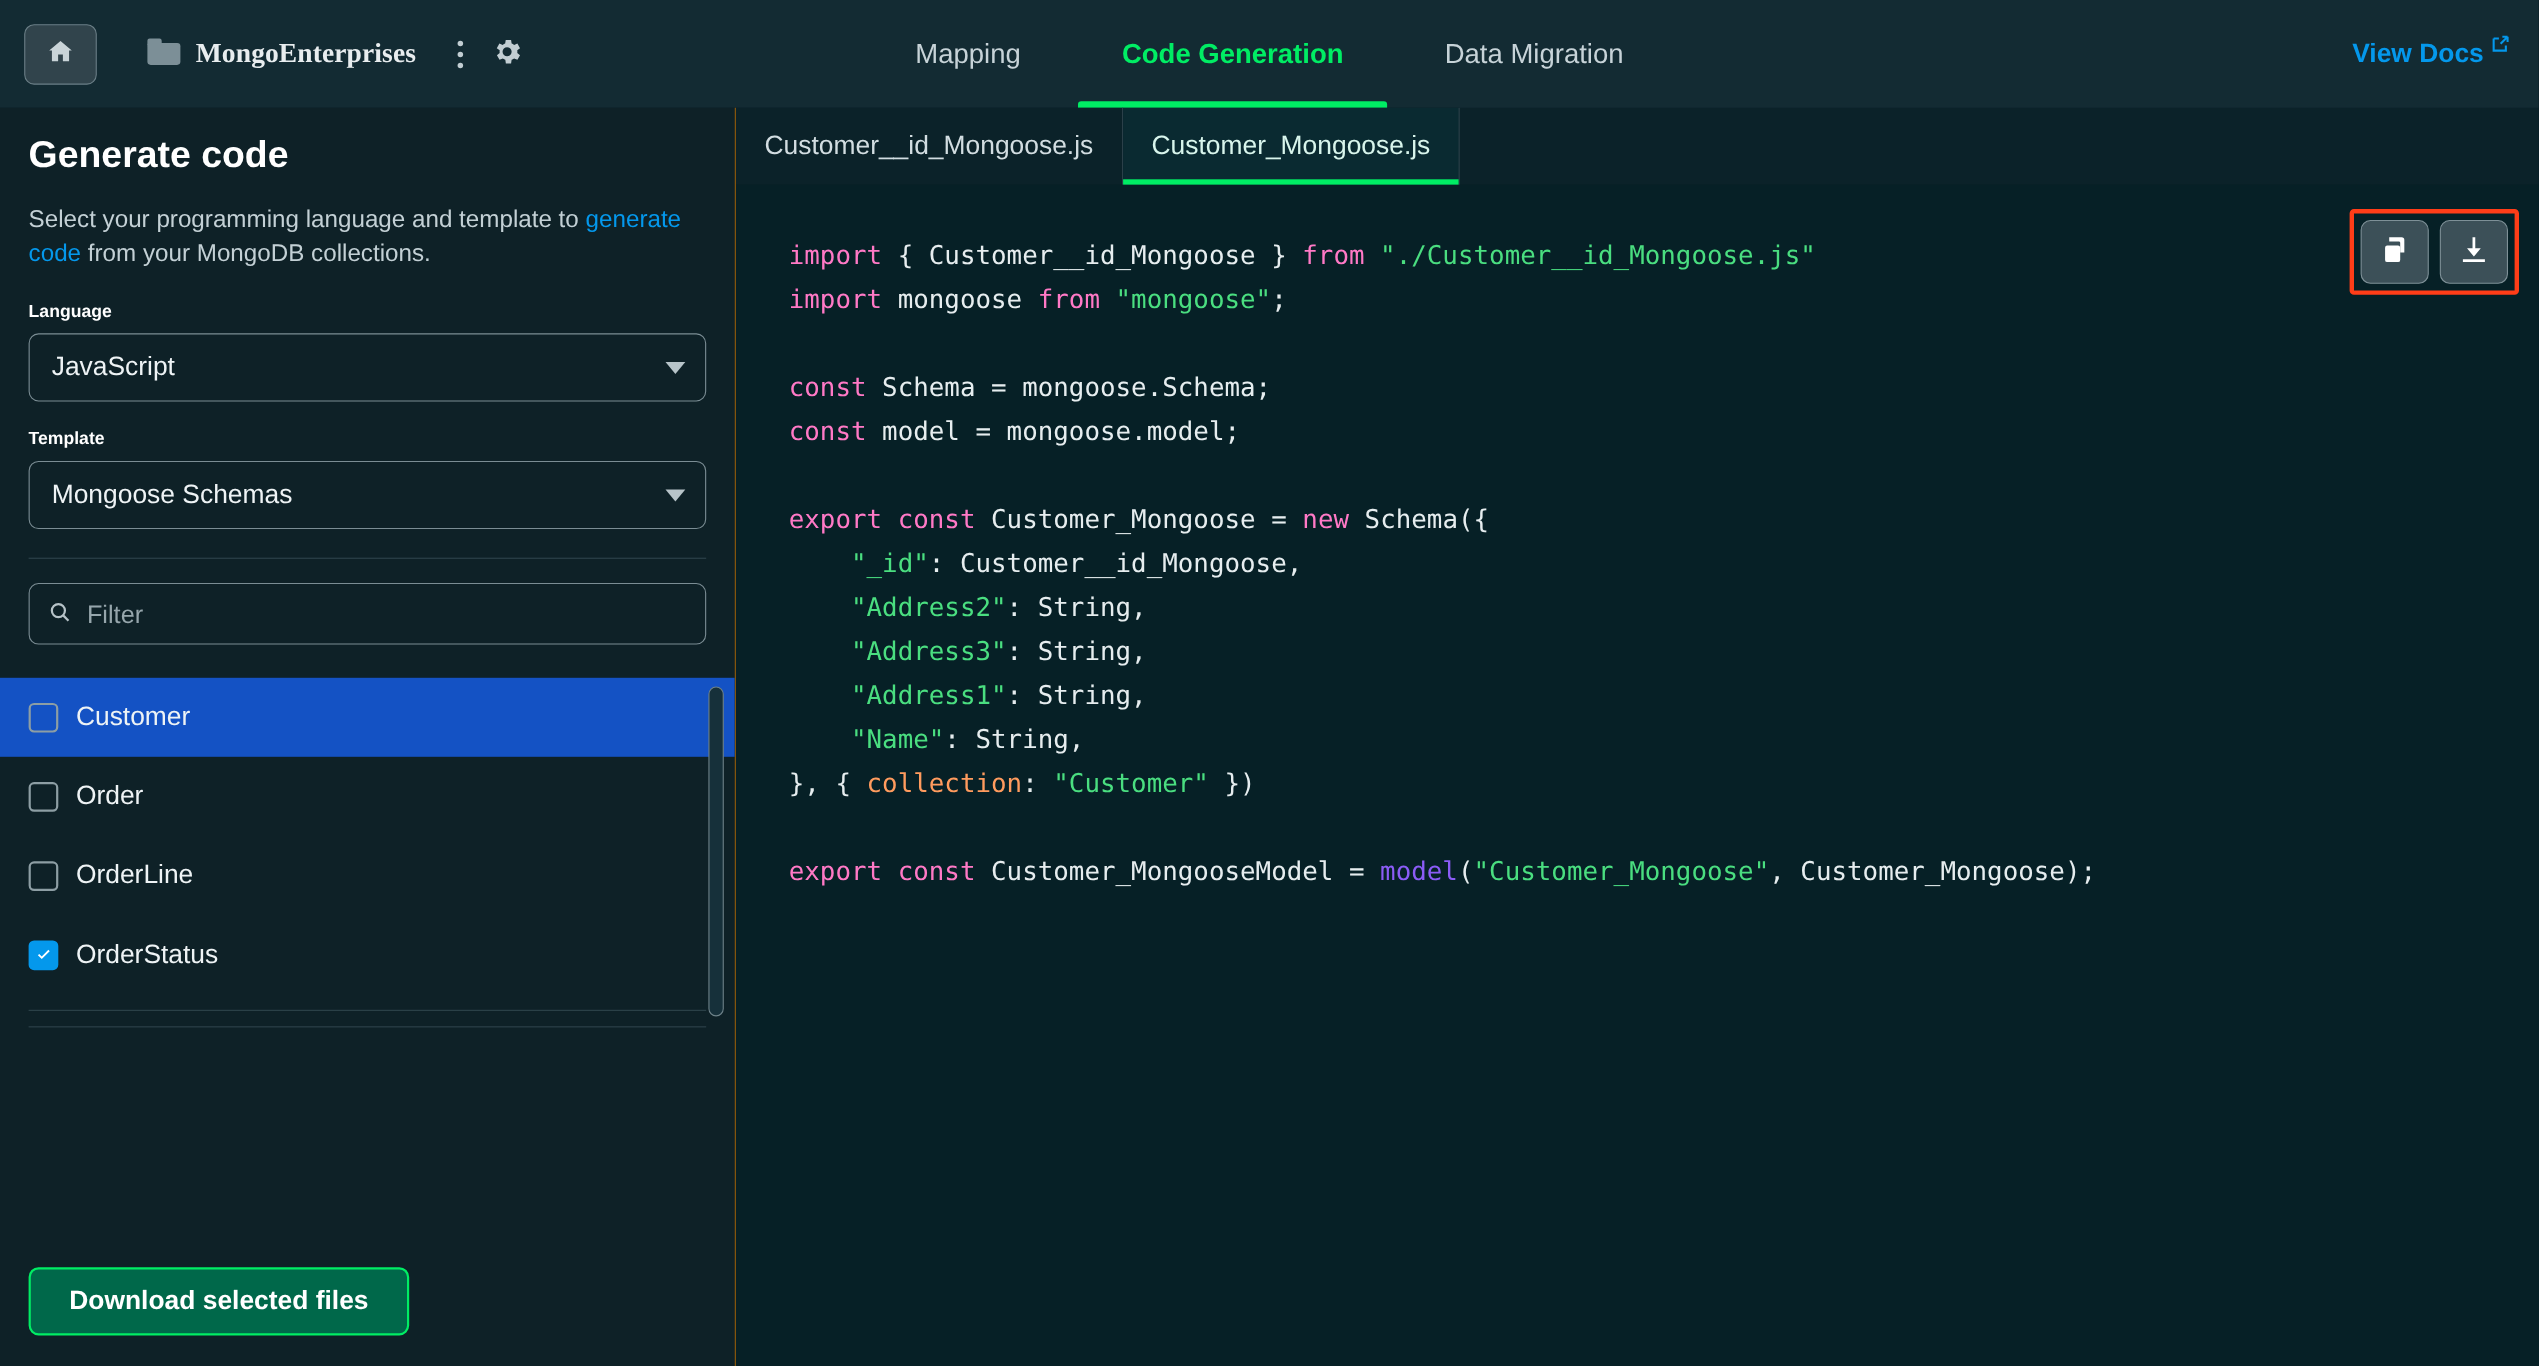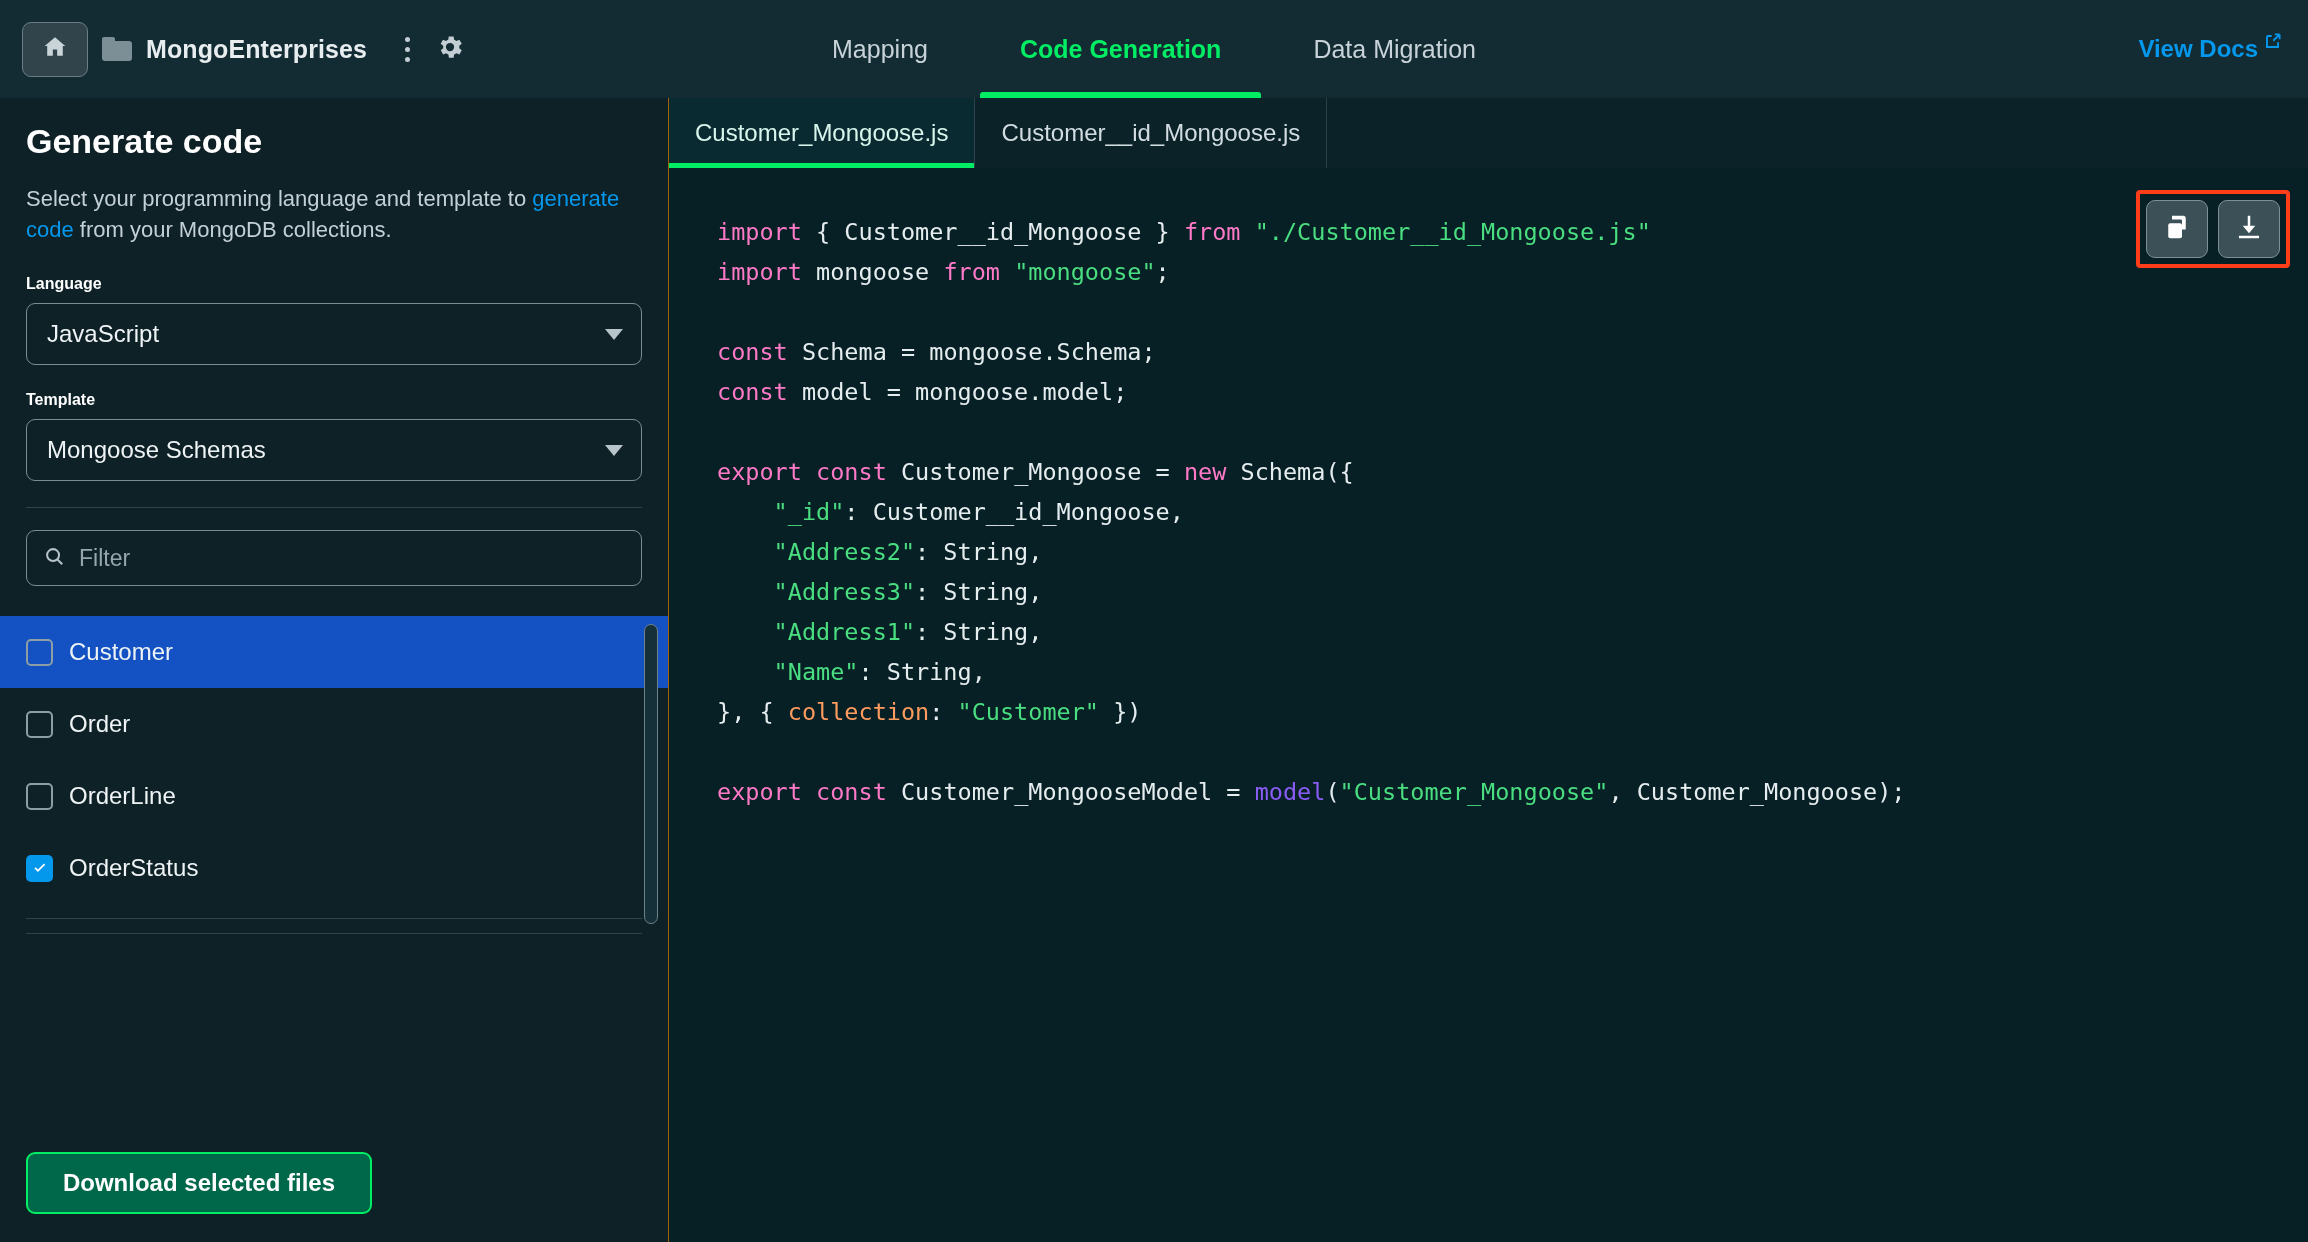--- a/index.html
+++ b/index.html
@@ -22,22 +22,23 @@
   .home-btn {
     width: 66px; height: 55px;
     border: 1px solid #6a7e86;
     border-radius: 9px;
     background: #31444c;
     display: flex; align-items: center; justify-content: center;
     cursor: pointer;
   }
   .home-btn svg { width: 26px; height: 26px; fill: #c9d4d8; }
   .folder-group {
-    display: flex; align-items: center; gap: 14px;
-    margin-left: 14px;
+    display: flex; gap: 14px;
+    margin-left: 46px;
+    font-family: Liberation Serif, serif;
   }
   .folder-icon { width: 30px; height: 24px; position: relative; }
   .folder-icon .body {
     position: absolute; left: 0; top: 4px; width: 30px; height: 20px;
     background: #7c8f97; border-radius: 2px 3px 3px 3px;
   }
   .folder-icon .tab {
     position: absolute; left: 0; top: 0; width: 13px; height: 6px;
     background: #7c8f97; border-radius: 2px 2px 0 0;
   }
@@ -330,22 +331,22 @@
       <div class="sb-scrollbar"></div>
     </div>
 
     <div class="dl-wrap">
       <div class="dl-btn">Download selected files</div>
     </div>
   </div>
 
   <div class="editor">
     <div class="file-tabs">
+      <div class="file-tab">Customer__id_Mongoose.js</div>
       <div class="file-tab active">Customer_Mongoose.js</div>
-      <div class="file-tab">Customer__id_Mongoose.js</div>
     </div>
 
     <div class="code-area">
       <pre class="code"><span class="k">import</span> { Customer__id_Mongoose } <span class="k">from</span> <span class="s">"./Customer__id_Mongoose.js"</span>
 <span class="k">import</span> mongoose <span class="k">from</span> <span class="s">"mongoose"</span>;
 
 <span class="k">const</span> Schema = mongoose.Schema;
 <span class="k">const</span> model = mongoose.model;
 
 <span class="k">export</span> <span class="k">const</span> Customer_Mongoose = <span class="k">new</span> Schema({

